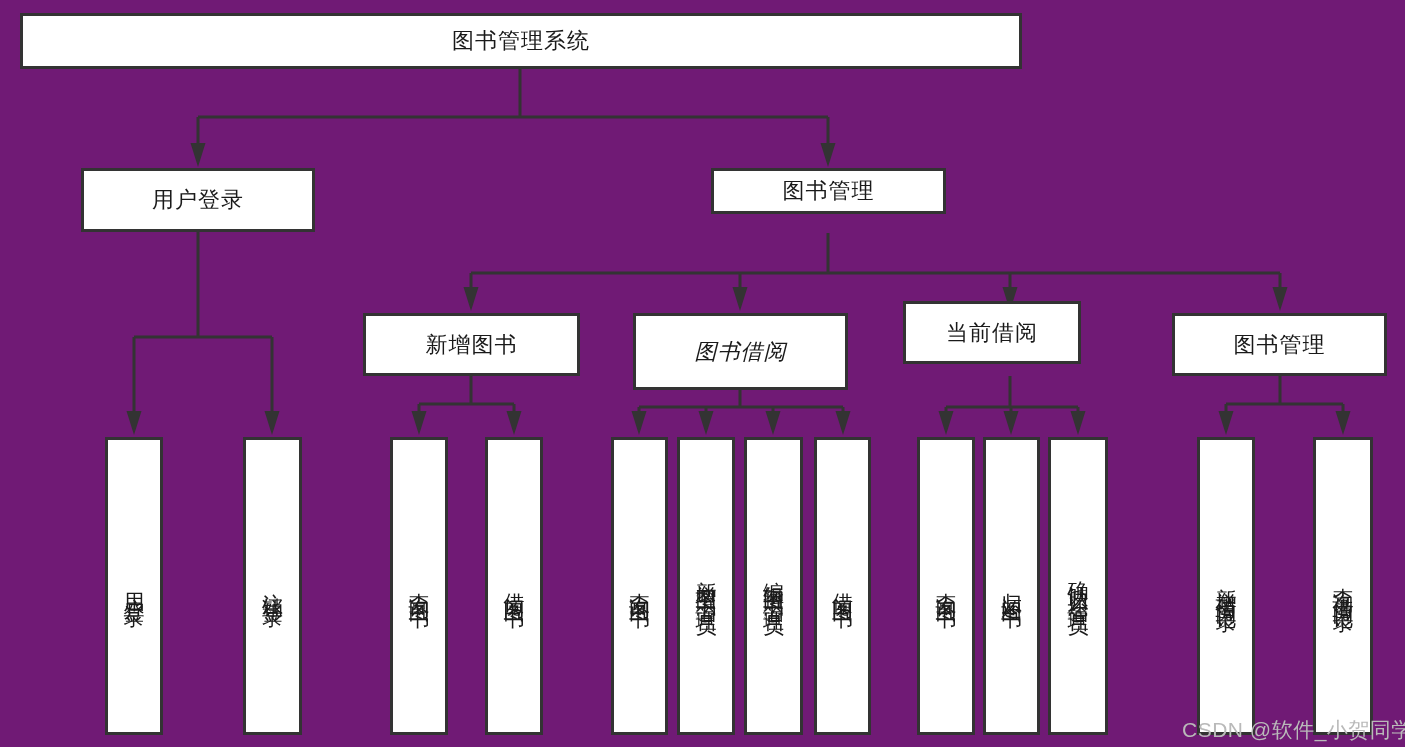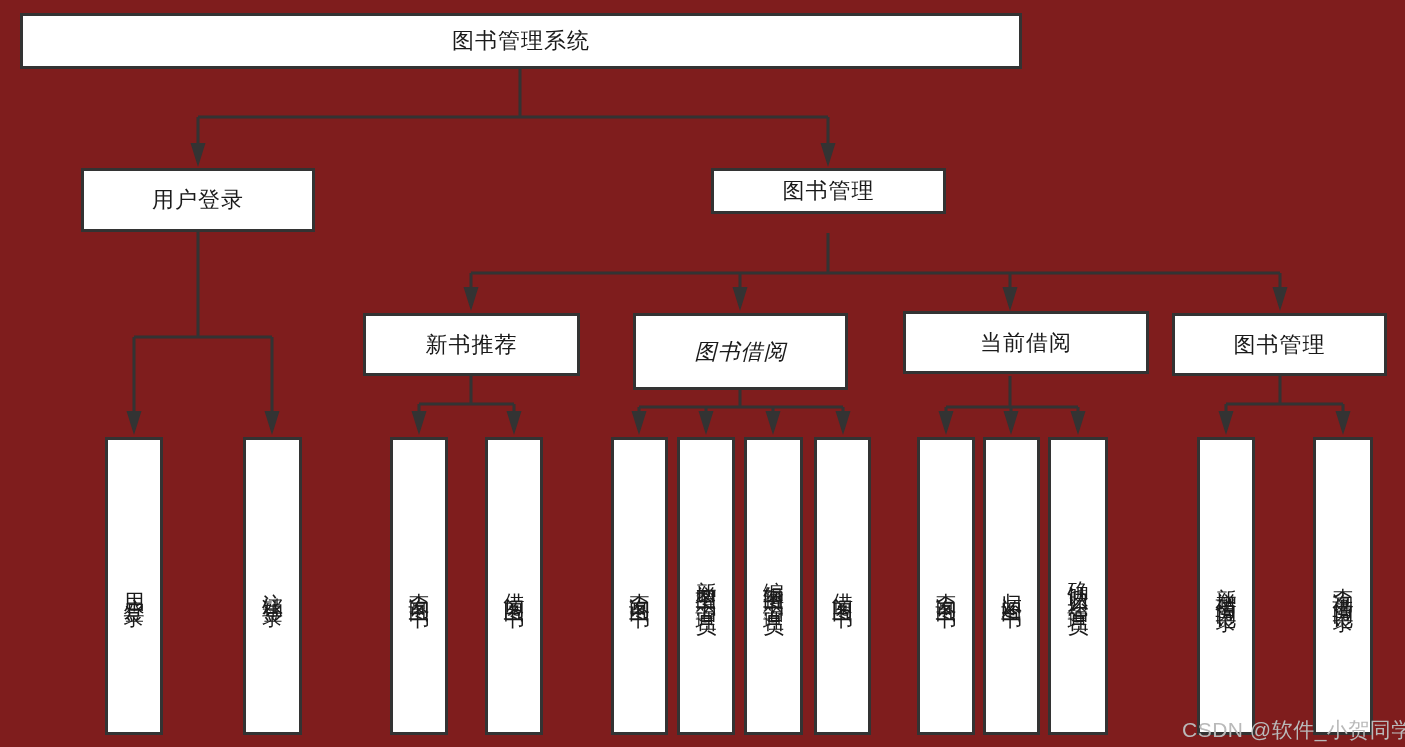--- a/index.html
+++ b/index.html
@@ -1,19 +1,19 @@
 <!DOCTYPE html>
 <html><head>
 <meta charset="utf-8">
 <style>
   html,body{margin:0;padding:0;background:#ffffff;}
   .stage{
     position:relative;
     width:1405px;height:747px;
-    background:#7f1d1d;
+    background:#701a75;
     font-family:"Liberation Sans",sans-serif;
     overflow:hidden;
   }
   .connectors{position:absolute;left:0;top:0;width:1405px;height:747px;z-index:1;}
   .connectors path{stroke:#333333;stroke-width:3;fill:none;}
   .connectors polygon{fill:#333333;stroke:none;}
   .box{
     position:absolute;box-sizing:border-box;
     border:3px solid #333333;background:#ffffff;
     display:flex;align-items:center;justify-content:center;
@@ -24,21 +24,21 @@
     writing-mode:vertical-rl;text-orientation:mixed;
     font-size:21px;letter-spacing:5px;line-height:1.15;
     white-space:nowrap;
   }
   
   #root-box{left:20px;top:13px;width:1002px;height:56px;}
   #user-login{left:81px;top:168px;width:234px;height:64px;}
   #book-mgmt{left:711px;top:168px;width:235px;height:46px;}
   #sec-0{left:363px;top:313px;width:217px;height:63px;}
   #sec-1{left:633px;top:313px;width:215px;height:77px;font-style:italic;}
-  #sec-2{left:903px;top:311px;width:246px;height:63px;}
+  #sec-2{left:903px;top:301px;width:178px;height:63px;}
   #sec-3{left:1172px;top:313px;width:215px;height:63px;}
   .leaf{top:437px;height:298px;}
   #leaf-0{left:105px;width:58px;}
   #leaf-1{left:243px;width:59px;}
   #leaf-2{left:390px;width:58px;}
   #leaf-3{left:485px;width:58px;}
   #leaf-4{left:611px;width:57px;}
   #leaf-5{left:677px;width:58px;}
   #leaf-6{left:744px;width:59px;}
   #leaf-7{left:814px;width:57px;}
@@ -99,21 +99,21 @@
   </div>
 
   <div id="user-login" class="box hbox">
     <span>用户登录</span>
   </div>
   <div id="book-mgmt" class="box hbox">
     <span>图书管理</span>
   </div>
 
   <div id="sec-0" class="box hbox">
-    <span>新书推荐</span>
+    <span>新增图书</span>
   </div>
   <div id="sec-1" class="box hbox">
     <span>图书借阅</span>
   </div>
   <div id="sec-2" class="box hbox">
     <span>当前借阅</span>
   </div>
   <div id="sec-3" class="box hbox">
     <span>图书管理</span>
   </div>

